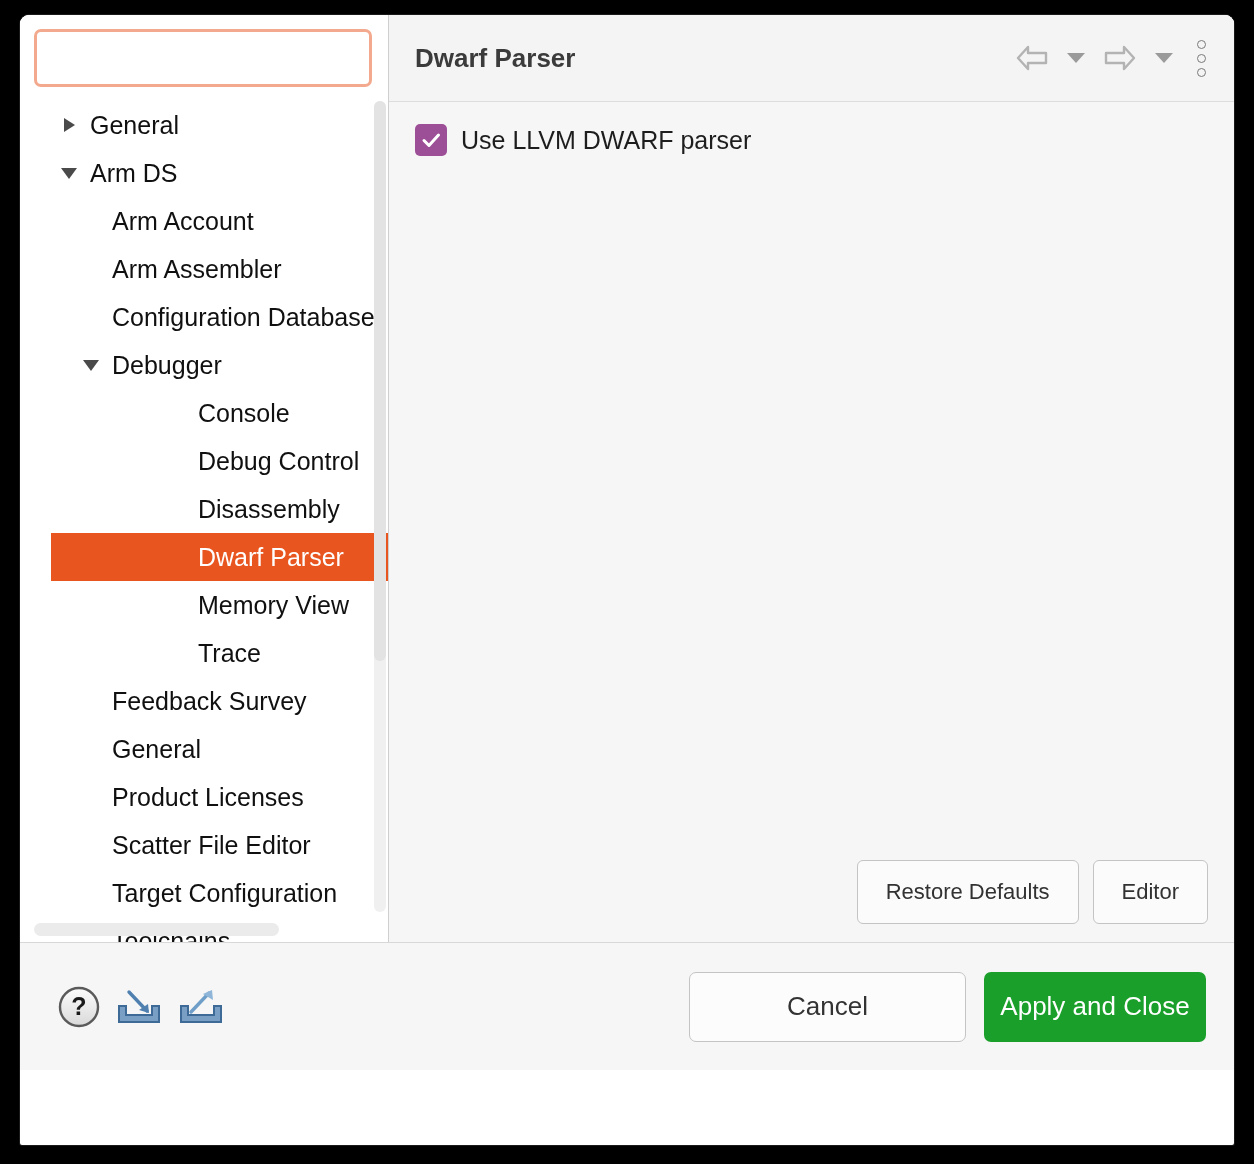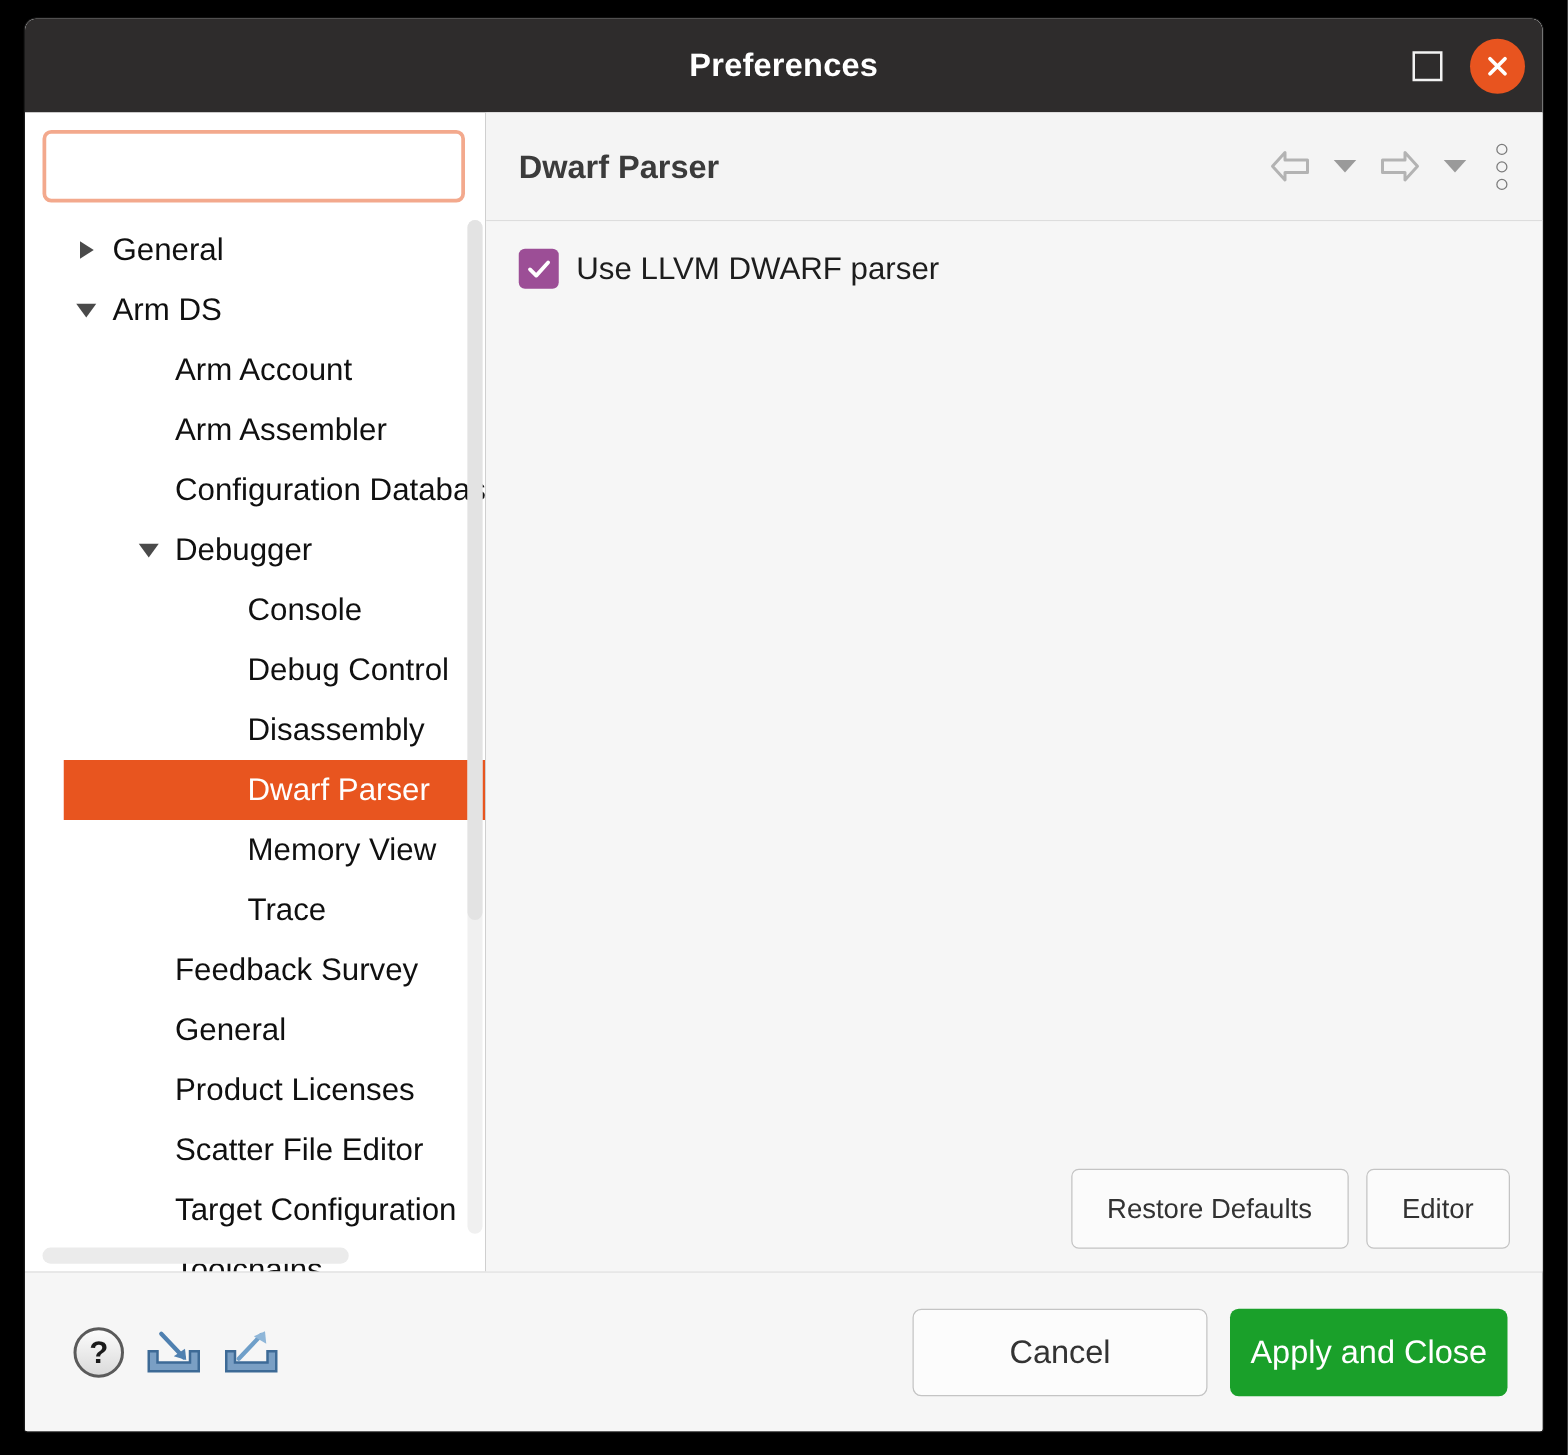--- a/index.html
+++ b/index.html
@@ -130,21 +130,21 @@
     color: #101010;
     line-height: 1;
   }
   .tree-row.selected {
     background: #e8551f;
   }
   .tree-row.selected .tree-label { color: #ffffff; }
 
   .lvl0 { padding-left: 38px; }
   .lvl0 .tree-label { margin-left: 10px; }
-  .lvl1 { padding-left: 88px; }
+  .lvl1 { padding-left: 60px; }
   .lvl1 .tree-label { margin-left: 10px; }
   .lvl2 { padding-left: 115px; margin-left: 31px; }
   .lvl2 .tree-label { margin-left: 10px; }
 
   .tri-right {
     width: 0; height: 0;
     border-left: 11px solid #4a4a4a;
     border-top: 7px solid transparent;
     border-bottom: 7px solid transparent;
   }
@@ -308,21 +308,21 @@
     flex: 1 1 auto;
   }
   .footer-icon { cursor: pointer; display: block; }
 
   #footer-buttons {
     display: flex;
     gap: 18px;
     align-items: center;
   }
   #cancel-button {
-    width: 236px;
+    width: 277px;
     height: 70px;
     background: #fcfcfc;
     border: 1px solid #c4c4c4;
     border-radius: 7px;
     font-size: 26px;
     color: #333333;
     cursor: pointer;
     font-family: "Liberation Sans", sans-serif;
   }
   #apply-close-button {
@@ -335,31 +335,20 @@
     color: #ffffff;
     cursor: pointer;
     font-family: "Liberation Sans", sans-serif;
   }
 </style>
 </head>
 <body>
 
 <div id="window">
 
-  <div id="titlebar" style="background: rgb(46, 44, 44);">
-    <div id="titlebar-title">Preferences</div>
-    <div class="win-btns">
-      <div class="maximize-btn"></div>
-      <div class="close-btn" style="background: rgb(232, 84, 31);">
-        <svg width="22" height="22" viewBox="0 0 22 22">
-          <path d="M5 5 L17 17 M17 5 L5 17" stroke="#ffffff" stroke-width="3" stroke-linecap="round" fill="none"></path>
-        </svg>
-      </div>
-    </div>
-  </div>
 
   <div id="body-split">
 
     <div id="sidebar">
       <div id="search-wrap">
         <input id="search-input" type="text" autofocus="" placeholder="" style="border-color: rgb(243, 169, 141);">
       </div>
 
       <div id="tree">
           <div class="tree-row lvl0">

